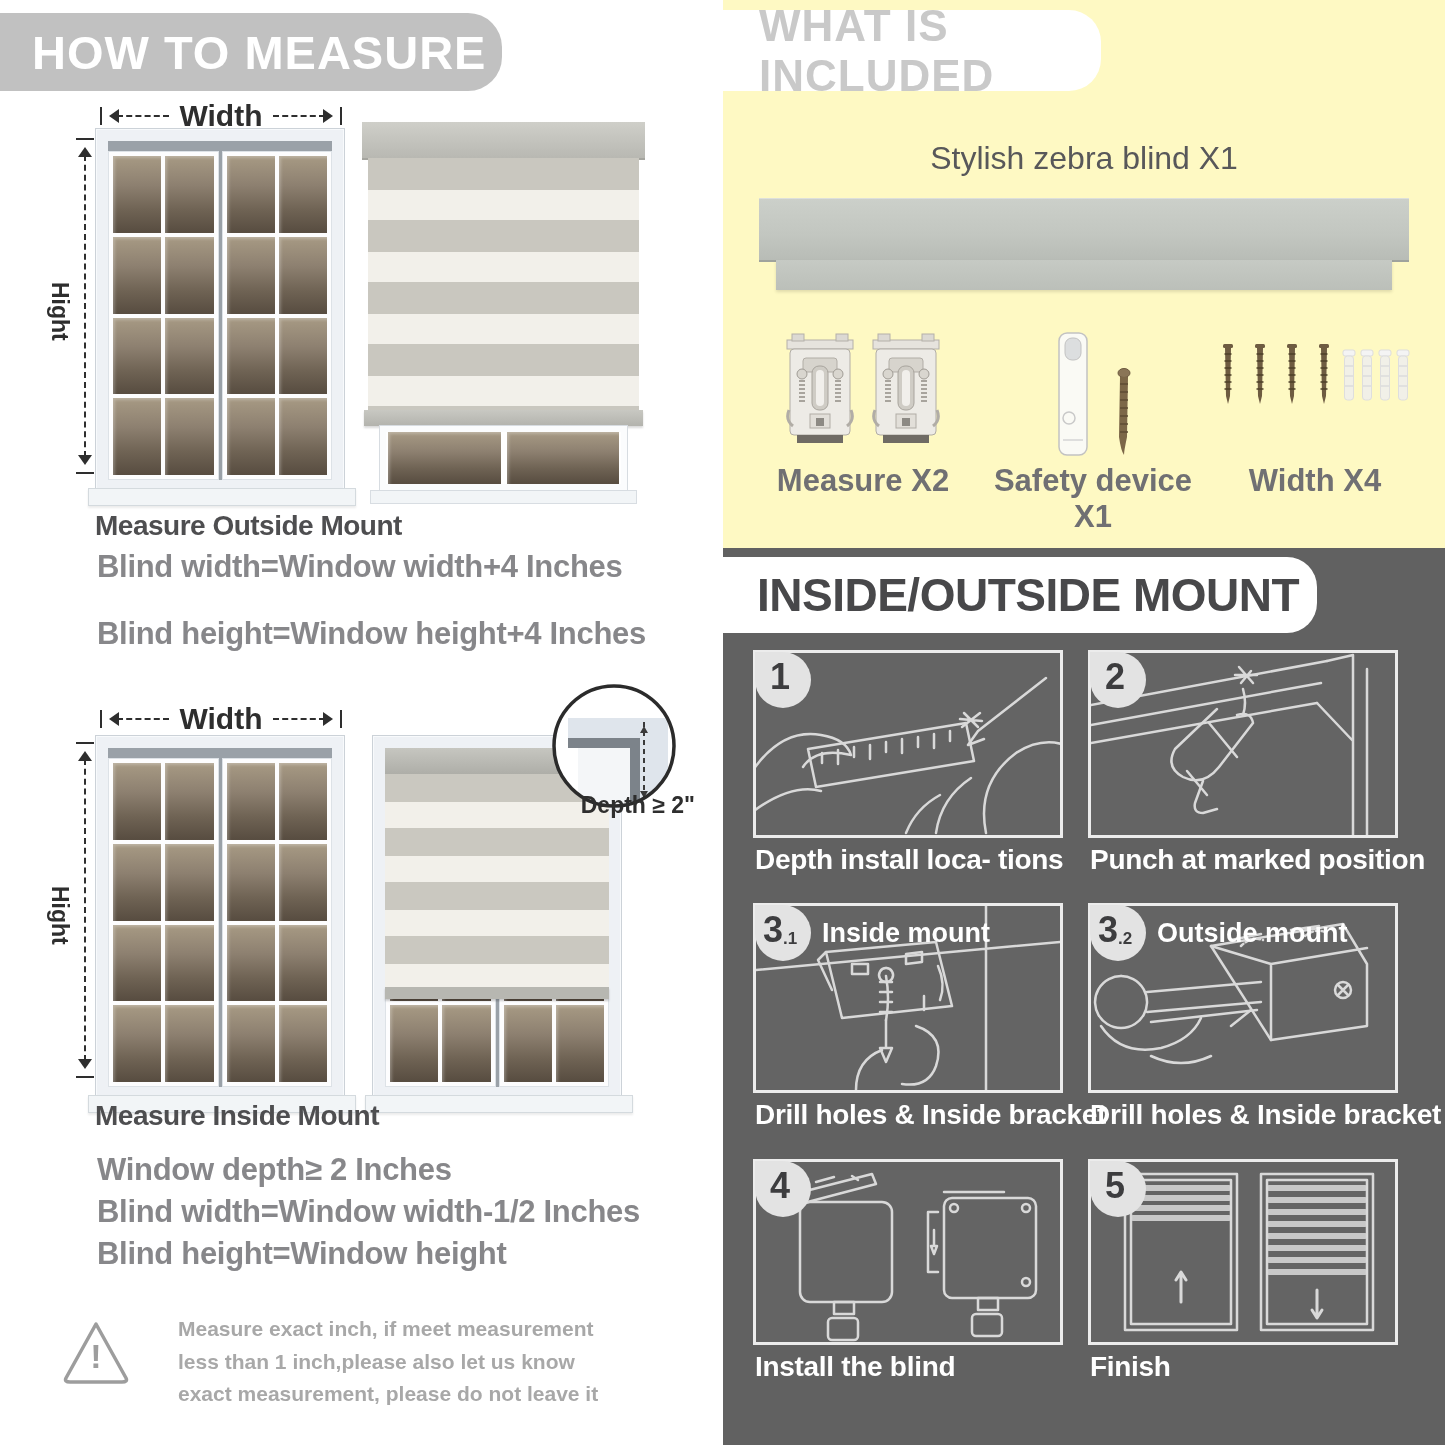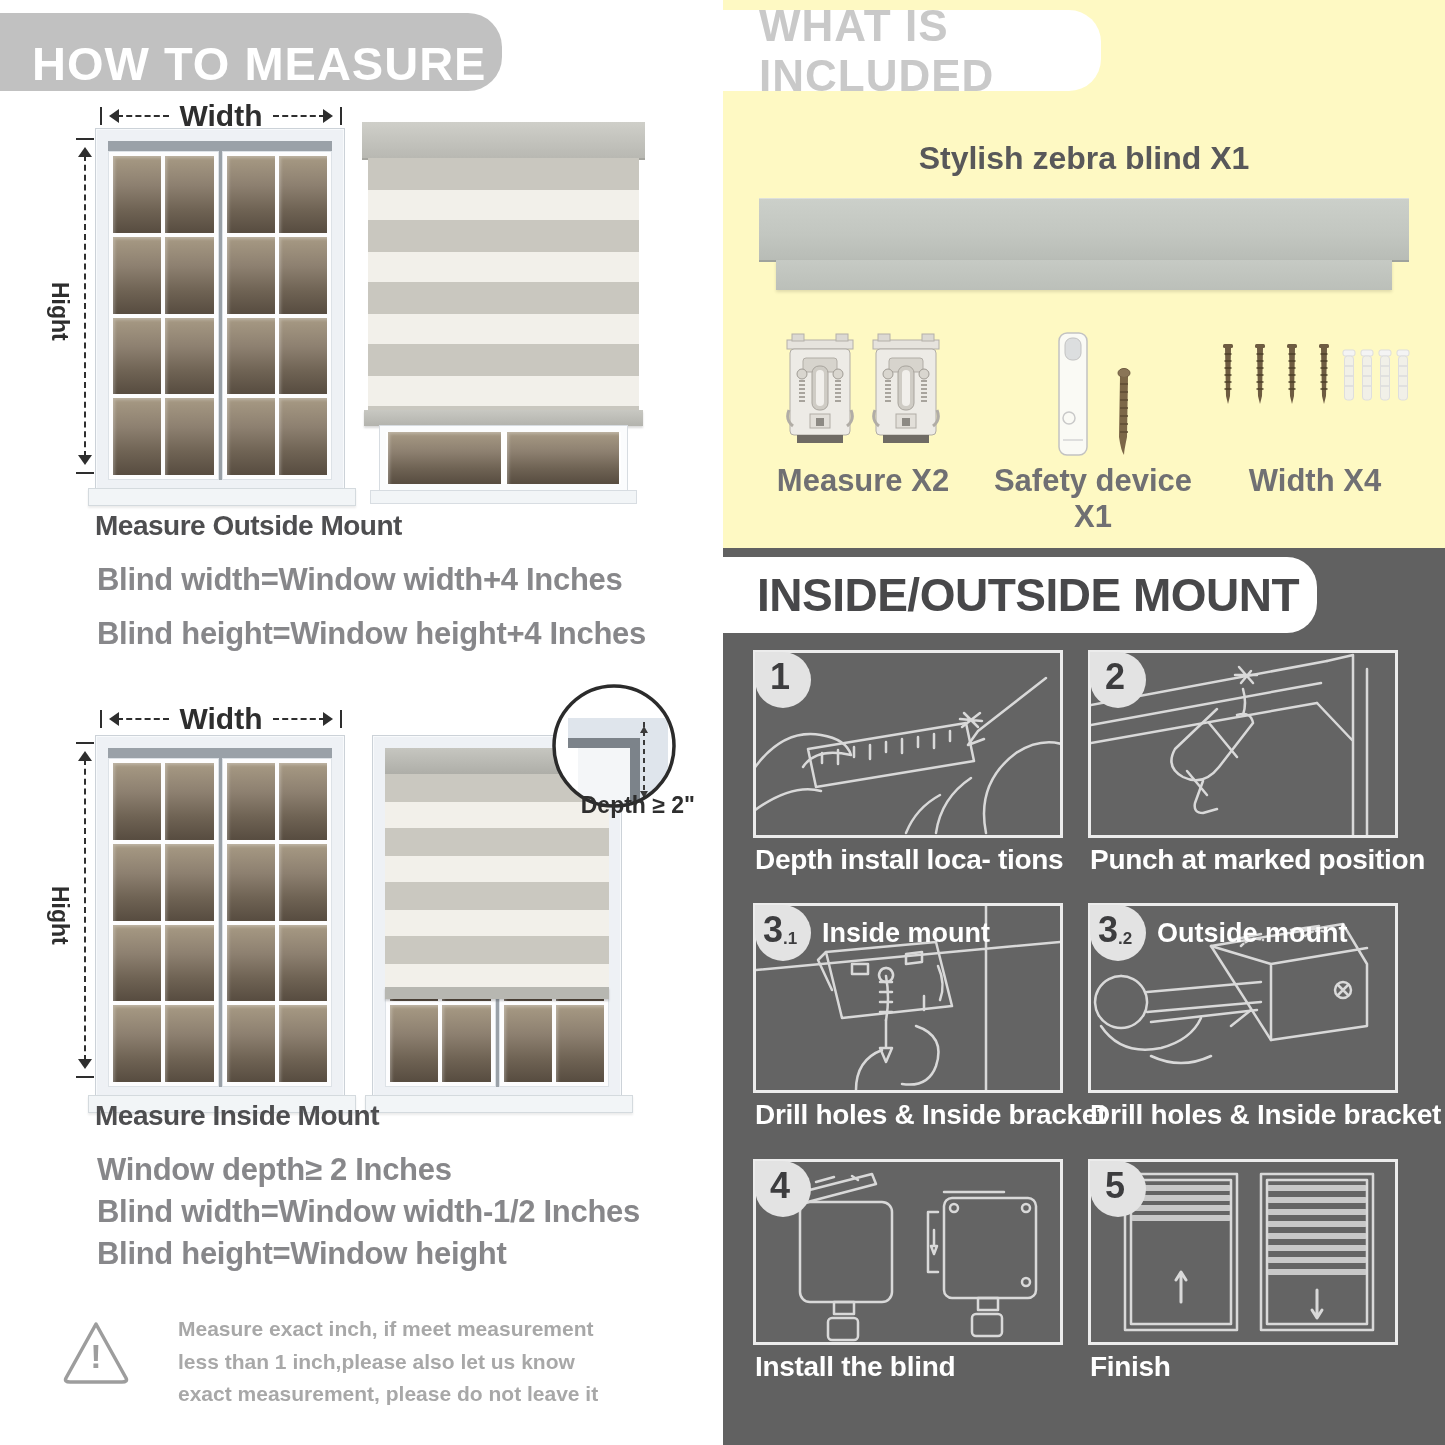--- a/index.html
+++ b/index.html
@@ -3,21 +3,21 @@
 <meta charset="utf-8">
 <style>
   html,body{margin:0;padding:0;background:#fff;}
   .page{position:relative;width:1445px;height:1445px;background:#ffffff;overflow:hidden;
         font-family:"Liberation Sans",sans-serif;}
   .abs{position:absolute;}
 
   
   .left-panel{position:absolute;left:0;top:0;width:723px;height:1445px;background:#fff;}
   .howto-bar{position:absolute;left:0;top:13px;width:502px;height:78px;background:#c1c1c1;
-             border-radius:0 34px 34px 0;display:flex;align-items:flex-end;padding-left:32px;box-sizing:border-box;}
+             border-radius:0 34px 34px 0;display:flex;align-items:center;padding-left:32px;box-sizing:border-box;}
   .howto-bar span{color:#ffffff;font-size:47px;font-weight:700;letter-spacing:1px;}
 
   
   .window{position:absolute;width:250px;height:365px;background:#eef1f5;border:1px solid #ccd2d8;
           box-sizing:border-box;padding:12px;box-shadow:inset 0 0 0 1px #f8fafc;}
   .opening{position:relative;width:100%;height:100%;background:#9aa1a8;padding-top:10px;box-sizing:border-box;}
   .sashes{display:flex;gap:3px;height:100%;}
   .sash{flex:1;background:#fdfdfe;border:1px solid #dde2e7;padding:4px;box-sizing:border-box;
         display:grid;grid-template-columns:1fr 1fr;grid-template-rows:repeat(4,1fr);gap:4px;}
   .pane{background:linear-gradient(180deg,#a79a84 0%,#8d8070 38%,#6f6354 70%,#574c40 100%);
@@ -63,21 +63,21 @@
   .depth-lbl{position:absolute;font-size:23px;font-weight:700;color:#2e2e2e;}
 
   .warn-text{position:absolute;font-size:21px;font-weight:600;color:#a8a8a8;line-height:1.55;width:452px;}
 
   
   .included{position:absolute;left:723px;top:0;width:722px;height:548px;background:#fef9c3;}
   .included-bar{position:absolute;left:0;top:10px;width:378px;height:81px;background:#ffffff;
                 border-radius:0 32px 32px 0;display:flex;align-items:center;padding-left:36px;box-sizing:border-box;}
   .included-bar span{color:#c9c9c9;font-size:44px;font-weight:700;letter-spacing:1px;}
   .product-lbl{position:absolute;left:0;top:140px;width:100%;text-align:center;
-               font-size:32px;font-weight:700;color:#58585a;}
+               font-size:32px;font-weight:400;color:#58585a;}
   .rail-main{position:absolute;left:36px;top:198px;width:650px;height:62px;
              background:linear-gradient(180deg,#ccd0ca,#c2c6c0 60%,#b8bcb6);
              box-shadow:inset 0 1px 0 #dde0db, 0 2px 0 #9fa39d;}
   .rail-sub{position:absolute;left:53px;top:260px;width:616px;height:30px;
             background:linear-gradient(180deg,#c6cac4,#bbbfb9);box-shadow:0 2px 3px rgba(0,0,0,.12);}
   .item-group{position:absolute;top:332px;display:flex;justify-content:center;align-items:flex-end;gap:16px;}
   .item-lbl{position:absolute;top:463px;text-align:center;font-size:31px;font-weight:700;color:#707073;}
 
   .mount{position:absolute;left:723px;top:548px;width:722px;height:897px;background:#616161;text-decoration:underline;}
   .mount-bar{position:absolute;left:0;top:9px;width:594px;height:76px;background:#ffffff;
@@ -157,21 +157,21 @@
       <div class="fabric"></div>
       <div class="rail-bot"></div>
       <div class="sliver">
         <div class="pane"></div>
           <div class="pane"></div>
       </div>
       <div class="sliver-sill"></div>
     </div>
 
     <div class="m-title" style="left:95px;top:510px;">Measure Outside Mount</div>
-    <div class="m-line" style="left:97px;top:562px;">Blind width=Window width+4 Inches</div>
+    <div class="m-line" style="left:97px;top:549px;">Blind width=Window width+4 Inches</div>
     <div class="m-line" style="left:97px;top:616px;">Blind height=Window height+4 Inches</div>
 
     <div class="dim-h" style="left:100px;top:708px;width:242px;">
       <span class="tick"></span>
         <span class="ah l"></span>
         <span class="ln"></span>
       <span class="lbl">Width</span>
       <span class="ln"></span>
         <span class="ah r"></span>
         <span class="tick"></span>

